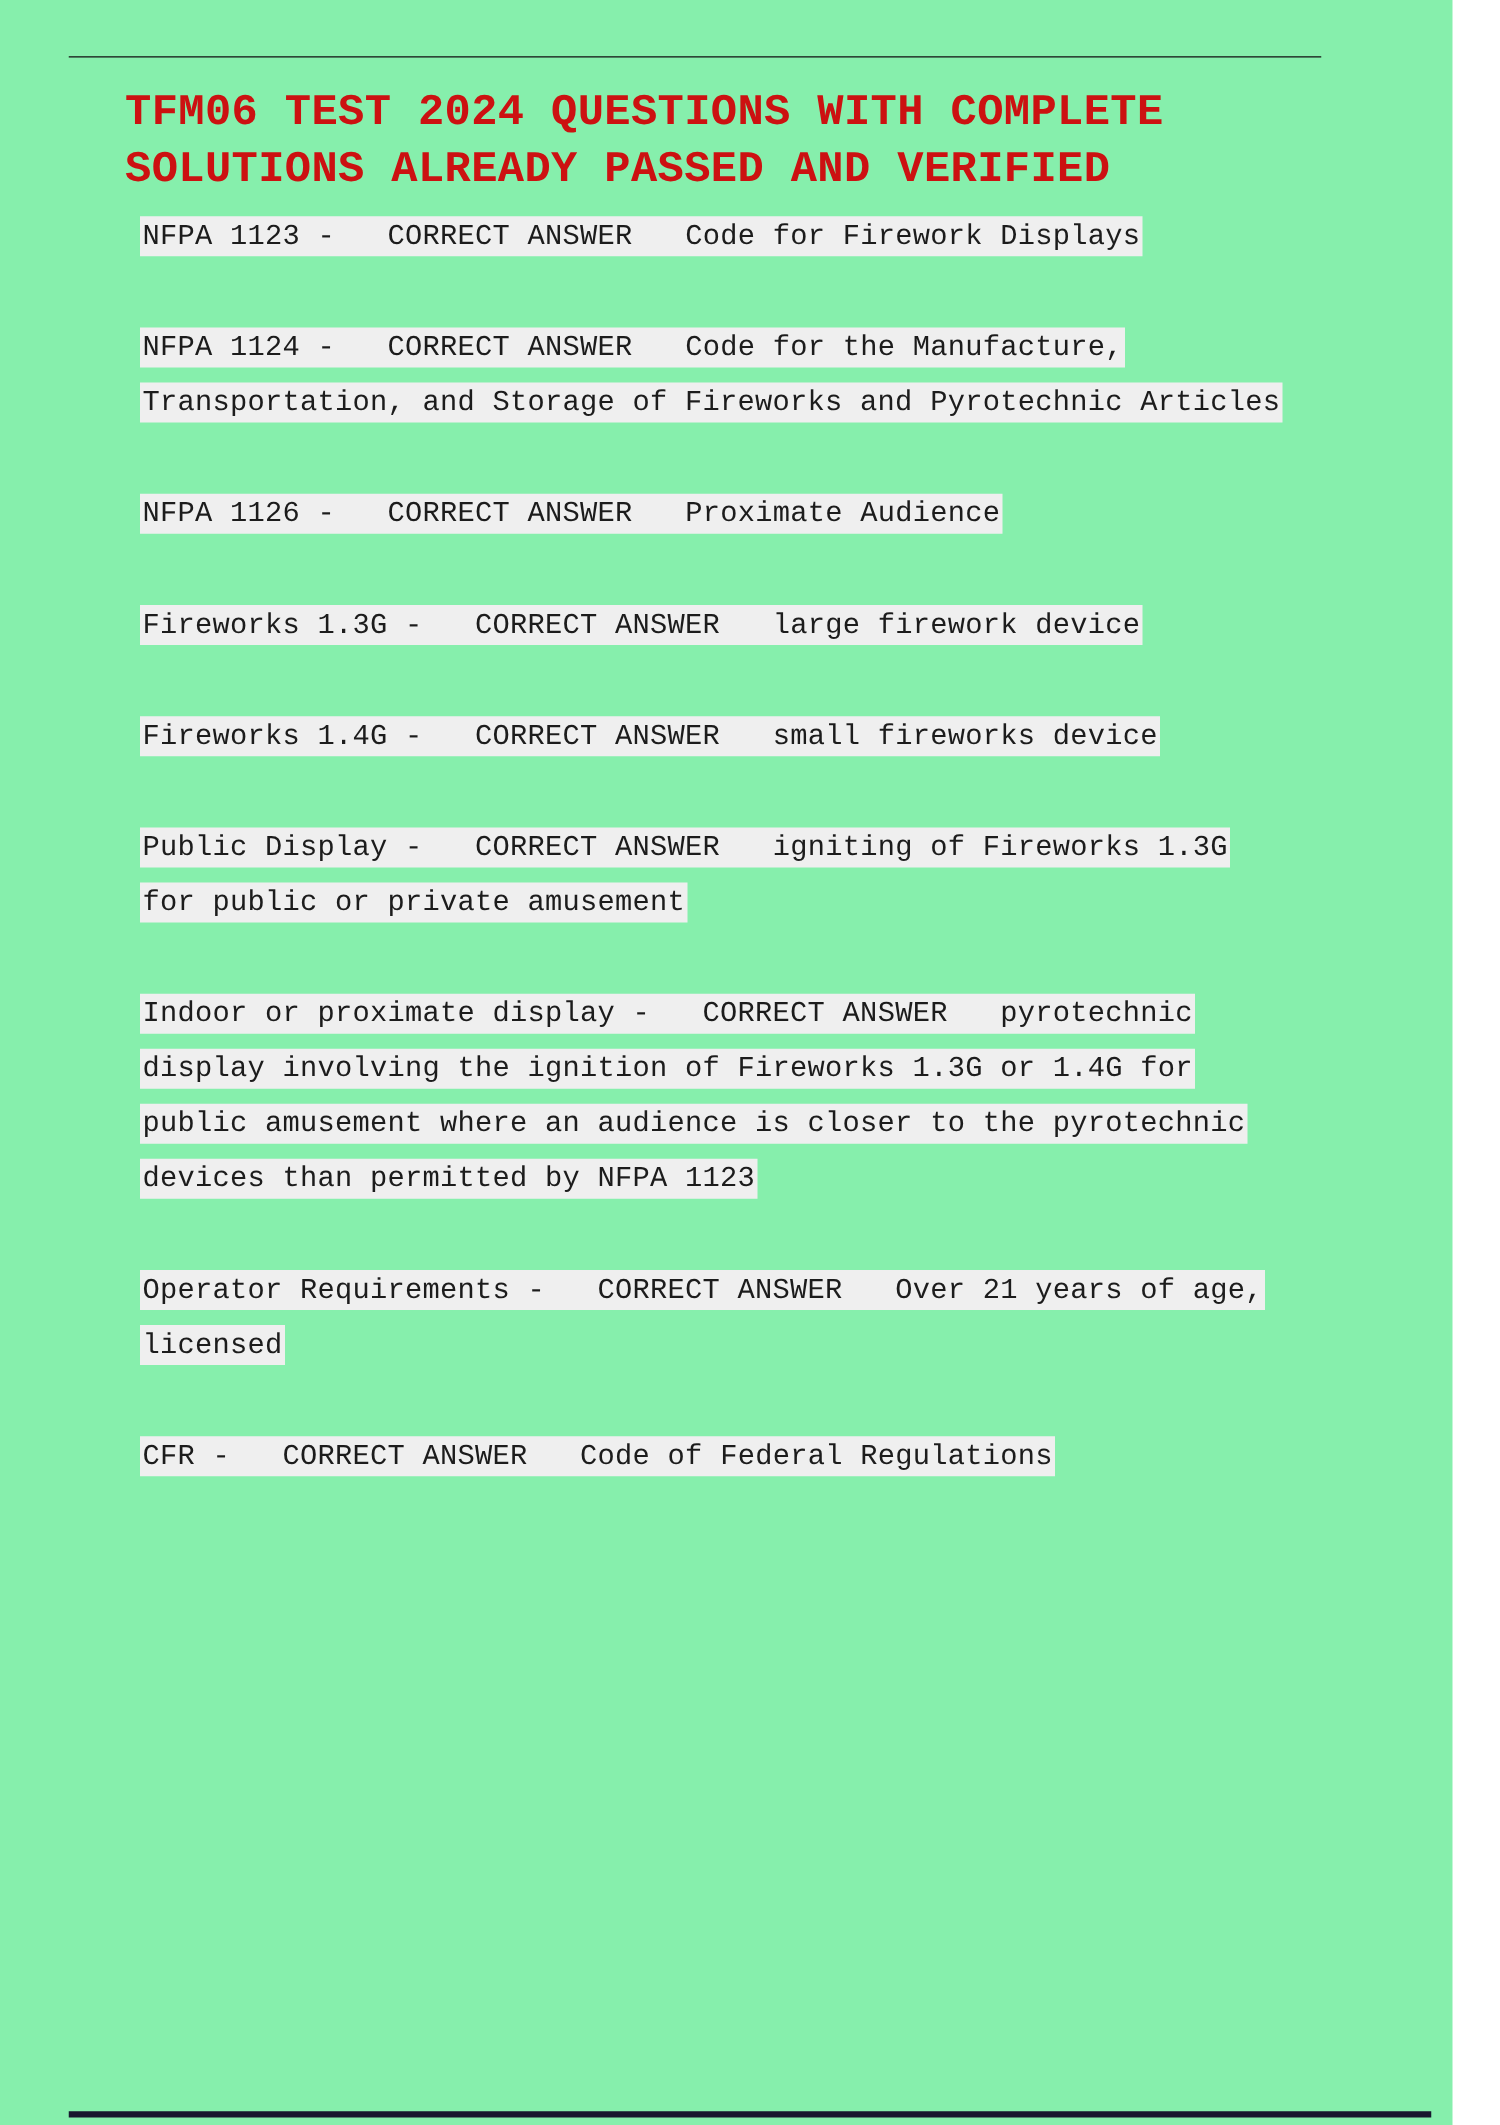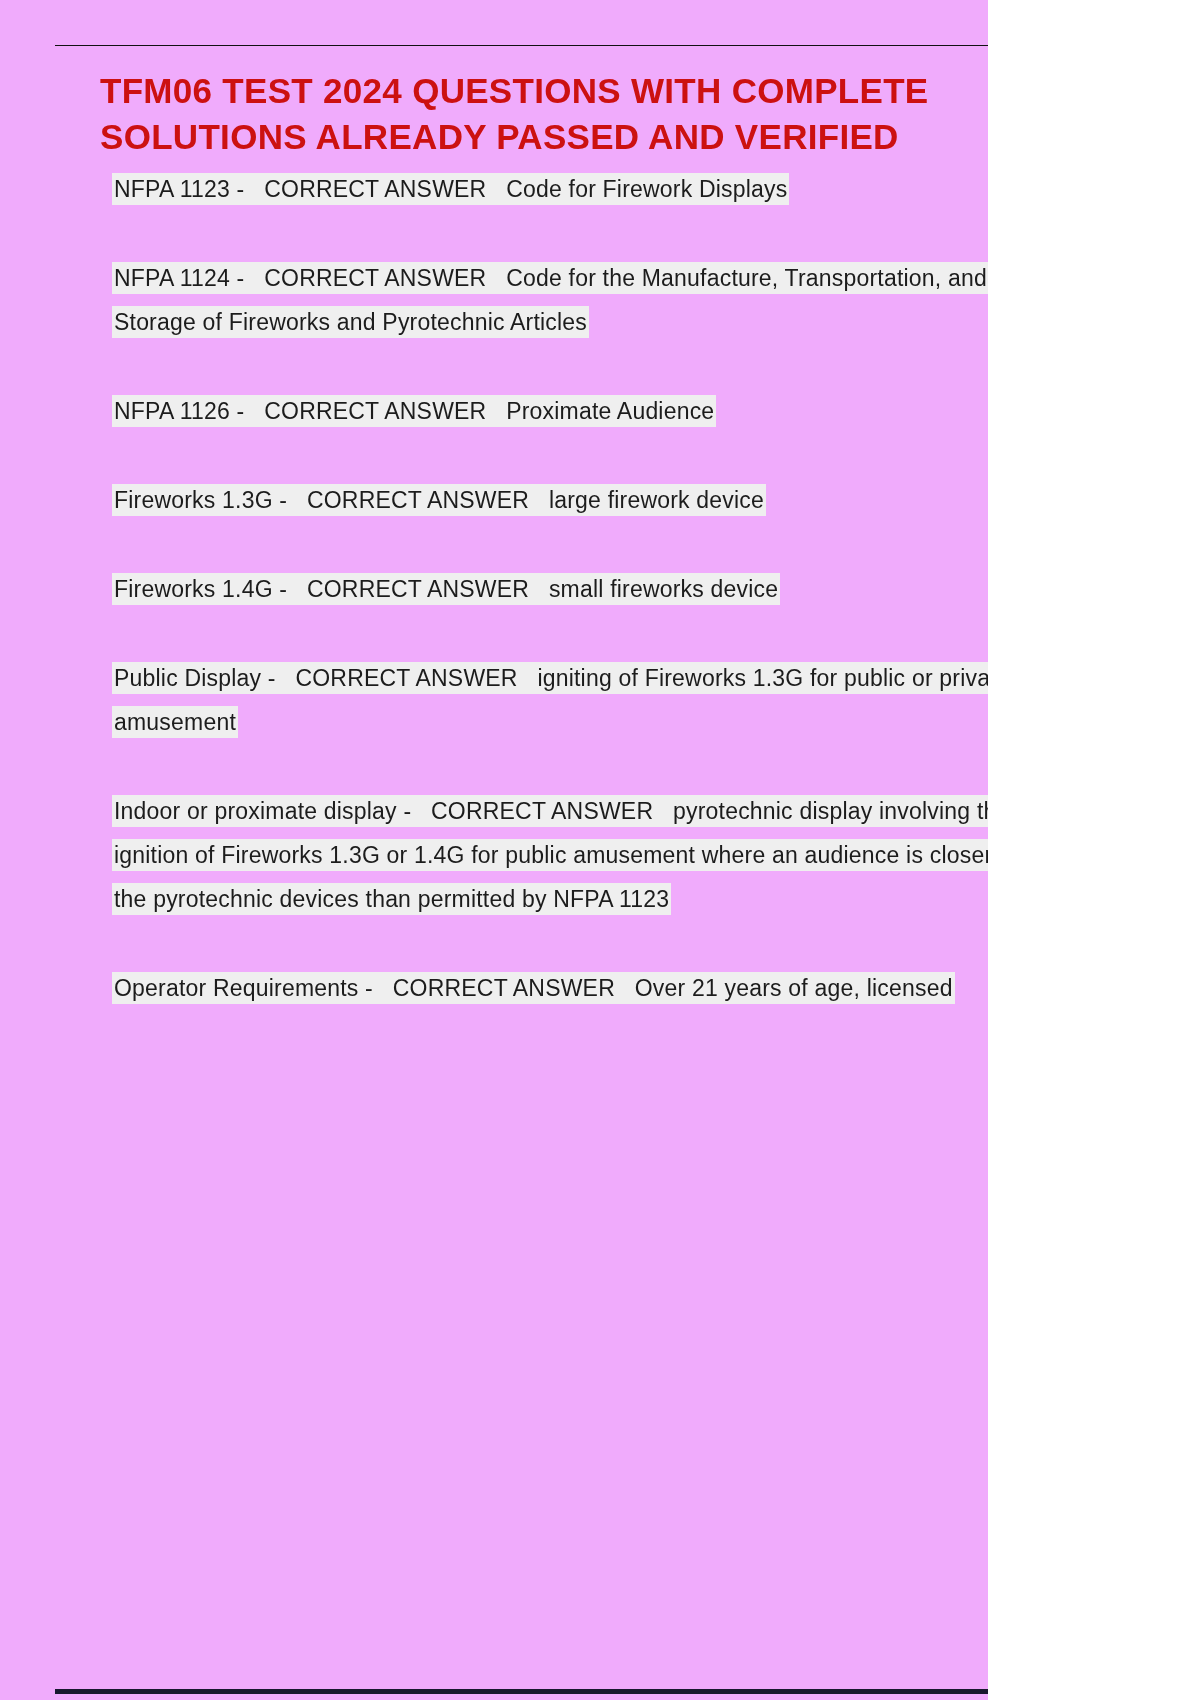--- a/index.html
+++ b/index.html
@@ -2,25 +2,25 @@
 <html><head>
 <meta charset="utf-8">
 <style>
   html, body {
     margin: 0;
     padding: 0;
     background: #ffffff;
   }
   .page {
     position: relative;
-    width: 988px;
+    width: 1162px;
     height: 1700px;
-    background: #f0abfc;
+    background: #86efac;
     overflow: hidden;
-    font-family: Liberation Sans, sans-serif;
+    font-family: Liberation Mono, monospace;
     color: #1c1c1c;
   }
   .top-rule {
     position: absolute;
     top: 45px;
     left: 55px;
     width: 1002px;
     height: 0;
     border: none;
     border-top: 1.6px solid #111111;
@@ -71,16 +71,17 @@
     <h1 class="doc-title">TFM06 TEST 2024 QUESTIONS WITH COMPLETE SOLUTIONS ALREADY PASSED AND VERIFIED</h1>
     <div id="qa-list">
         <p class="qa"><span class="hl"><span>NFPA 1123 -&nbsp;&nbsp; </span><span>CORRECT ANSWER</span><span>&nbsp;&nbsp; Code for Firework Displays</span></span></p>
         <p class="qa"><span class="hl"><span>NFPA 1124 -&nbsp;&nbsp; </span><span>CORRECT ANSWER</span><span>&nbsp;&nbsp; Code for the Manufacture, Transportation, and Storage of Fireworks and Pyrotechnic Articles</span></span></p>
         <p class="qa"><span class="hl"><span>NFPA 1126 -&nbsp;&nbsp; </span><span>CORRECT ANSWER</span><span>&nbsp;&nbsp; Proximate Audience</span></span></p>
         <p class="qa"><span class="hl"><span>Fireworks 1.3G -&nbsp;&nbsp; </span><span>CORRECT ANSWER</span><span>&nbsp;&nbsp; large firework device</span></span></p>
         <p class="qa"><span class="hl"><span>Fireworks 1.4G -&nbsp;&nbsp; </span><span>CORRECT ANSWER</span><span>&nbsp;&nbsp; small fireworks device</span></span></p>
         <p class="qa"><span class="hl"><span>Public Display -&nbsp;&nbsp; </span><span>CORRECT ANSWER</span><span>&nbsp;&nbsp; igniting of Fireworks 1.3G for public or private amusement</span></span></p>
         <p class="qa"><span class="hl"><span>Indoor or proximate display -&nbsp;&nbsp; </span><span>CORRECT ANSWER</span><span>&nbsp;&nbsp; pyrotechnic display involving the ignition of Fireworks 1.3G or 1.4G for public amusement where an audience is closer to the pyrotechnic devices than permitted by NFPA 1123</span></span></p>
         <p class="qa"><span class="hl"><span>Operator Requirements -&nbsp;&nbsp; </span><span>CORRECT ANSWER</span><span>&nbsp;&nbsp; Over 21 years of age, licensed</span></span></p>
+        <p class="qa"><span class="hl"><span>CFR -&nbsp;&nbsp; </span><span>CORRECT ANSWER</span><span>&nbsp;&nbsp; Code of Federal Regulations</span></span></p>
       </div>
   </div>
   <div class="bottom-rule"></div>
 </div>
 
 </body></html>

